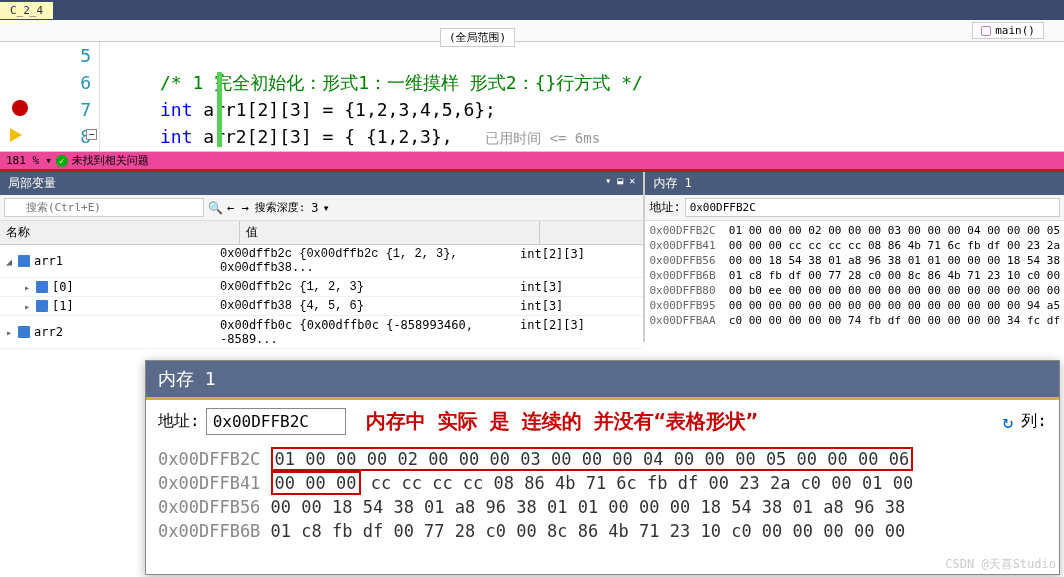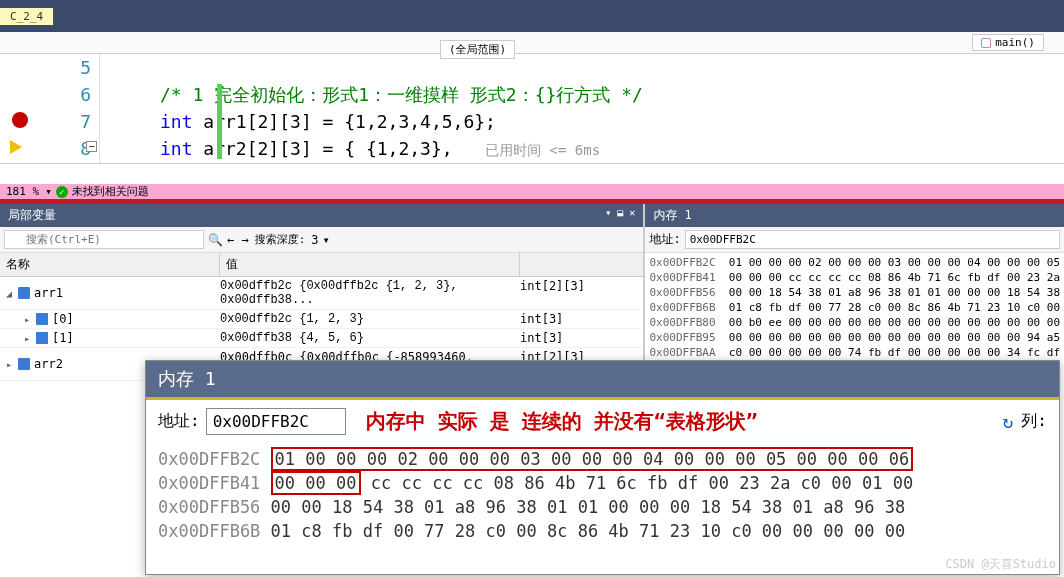--- a/index.html
+++ b/index.html
@@ -1,47 +1,47 @@
 <!DOCTYPE html>
 <html><head>
 <meta charset="utf-8">
 <style>
 * { margin: 0; padding: 0; box-sizing: border-box; font-family: "Microsoft YaHei", Consolas, monospace; }
 body { background: #fff; font-size: 12px; overflow: hidden; width: 1064px; height: 577px; position: relative; }
-.tab-strip { height: 32px; background: #3b4a6b; display: flex; align-items: center; color: #fff; font-size: 11px; }
+.tab-strip { height: 20px; background: #3b4a6b; display: flex; align-items: center; color: #fff; font-size: 11px; }
 .tab-strip .tab { padding: 2px 10px; }
 .tab-strip .active { background: #fdf8bc; color: #333; }
 .scope-bar { height: 22px; border-bottom: 1px solid #ccc; display: flex; align-items: center; background: #fafafa; }
 .scope-box { border: 1px solid #ccc; padding: 1px 8px; margin-left: 440px; font-size: 11px; background: #fff; display: flex; align-items: center; margin-top: 13px; }
 .scope-box2 { border: 1px solid #ccc; padding: 1px 8px; margin-left: auto; margin-right: 20px; font-size: 11px; background: #fff; display: flex; align-items: center; }
 .func-icon { width: 10px; height: 10px; border: 1px solid #c080c0; border-radius: 2px; margin-right: 4px; }
 .editor { display: flex; height: 110px; border-bottom: 1px solid #ccc; }
 .gutter { width: 100px; background: #fff; text-align: right; padding-right: 8px; border-right: 1px solid #e0e0e0; position: relative; }
 .gutter .ln { color: #2b91af; font-size: 18px; line-height: 27px; font-family: Consolas, monospace; }
 .bp { position: absolute; left: 12px; width: 16px; height: 16px; background: #c40000; border-radius: 50%; }
 .arrow { position: absolute; left: 10px; width: 0; height: 0; border-top: 7px solid transparent; border-bottom: 7px solid transparent; border-left: 12px solid #f0c000; }
 .fold { position: absolute; right: 2px; width: 11px; height: 11px; border: 1px solid #888; text-align: center; line-height: 9px; font-size: 10px; background: #fff; }
 .vbar { position: absolute; left: 117px; top: 30px; bottom: 4px; width: 5px; background: #58d058; }
 .code { flex: 1; font-family: Consolas, "Courier New", monospace; font-size: 18px; line-height: 27px; padding-left: 60px; position: relative; }
 .comment { color: #008000; }
 .kw { color: #0000ff; }
 .timing { color: #999; font-size: 14px; }
-.status { height: 20px; background: #f9a8d4; border-bottom: 5px solid #b91c1c; display: flex; align-items: center; padding: 0 6px; font-size: 11px; margin-top: 20px; }
+.status { height: 20px; background: #ec4899; border-bottom: 3px solid #b91c1c; display: flex; align-items: center; padding: 0 6px; font-size: 11px; }
 .zoom { margin-right: 6px; }
 .check { width: 12px; height: 12px; background: #0a0; border-radius: 50%; margin: 0 4px; display: inline-flex; align-items: center; justify-content: center; color: #fff; font-size: 9px; }
 .panels { display: flex; height: 170px; }
 .locals { width: 655px; border-right: 2px solid #ccc; }
 .panel-title { background: #4a5a7a; color: #fff; padding: 3px 8px; font-size: 12px; display: flex; justify-content: space-between; }
 .panel-title .ctrls { font-size: 10px; }
 .search-bar { display: flex; align-items: center; padding: 3px 4px; border-bottom: 1px solid #ddd; background: #f5f5f5; }
 .search-input { flex: 0 0 200px; border: 1px solid #ccc; padding: 2px 21px; font-size: 11px; color: #888; }
 .depth-label { margin: 0 6px; font-size: 11px; }
 .table-head { display: flex; background: #f0f0f0; border-bottom: 1px solid #ccc; font-size: 12px; }
 .th { padding: 3px 6px; border-right: 1px solid #ccc; }
-.th1 { width: 220px; } .th2 { width: 300px; } .th3 { flex: 1; }
+.th1 { width: 240px; } .th2 { width: 300px; } .th3 { flex: 1; }
 .row { display: flex; font-size: 12px; padding: 2px 0; border-bottom: 1px solid #f0f0f0; }
 .cell1 { width: 220px; padding-left: 4px; display: flex; align-items: center; }
 .cell2 { width: 300px; } .cell3 { flex: 1; }
 .exp { width: 10px; display: inline-block; text-align: center; cursor: pointer; color: #666; font-size: 10px; }
 .var-icon { width: 12px; height: 12px; background: #3a7bd5; margin: 0 4px; display: inline-block; border-radius: 1px; }
 .red { color: #000000; font-family: Liberation Mono, monospace; }
 .memory { flex: 1; }
 .addr-bar { display: flex; align-items: center; padding: 3px 4px; border-bottom: 1px solid #ddd; background: #f5f5f5; }
 .addr-input { flex: 1; border: 1px solid #ccc; padding: 2px 4px; font-size: 11px; margin-left: 4px; font-family: Consolas, monospace; }
 .mem-body { font-family: Consolas, monospace; font-size: 11px; padding: 2px 4px; white-space: pre; line-height: 15px; }

